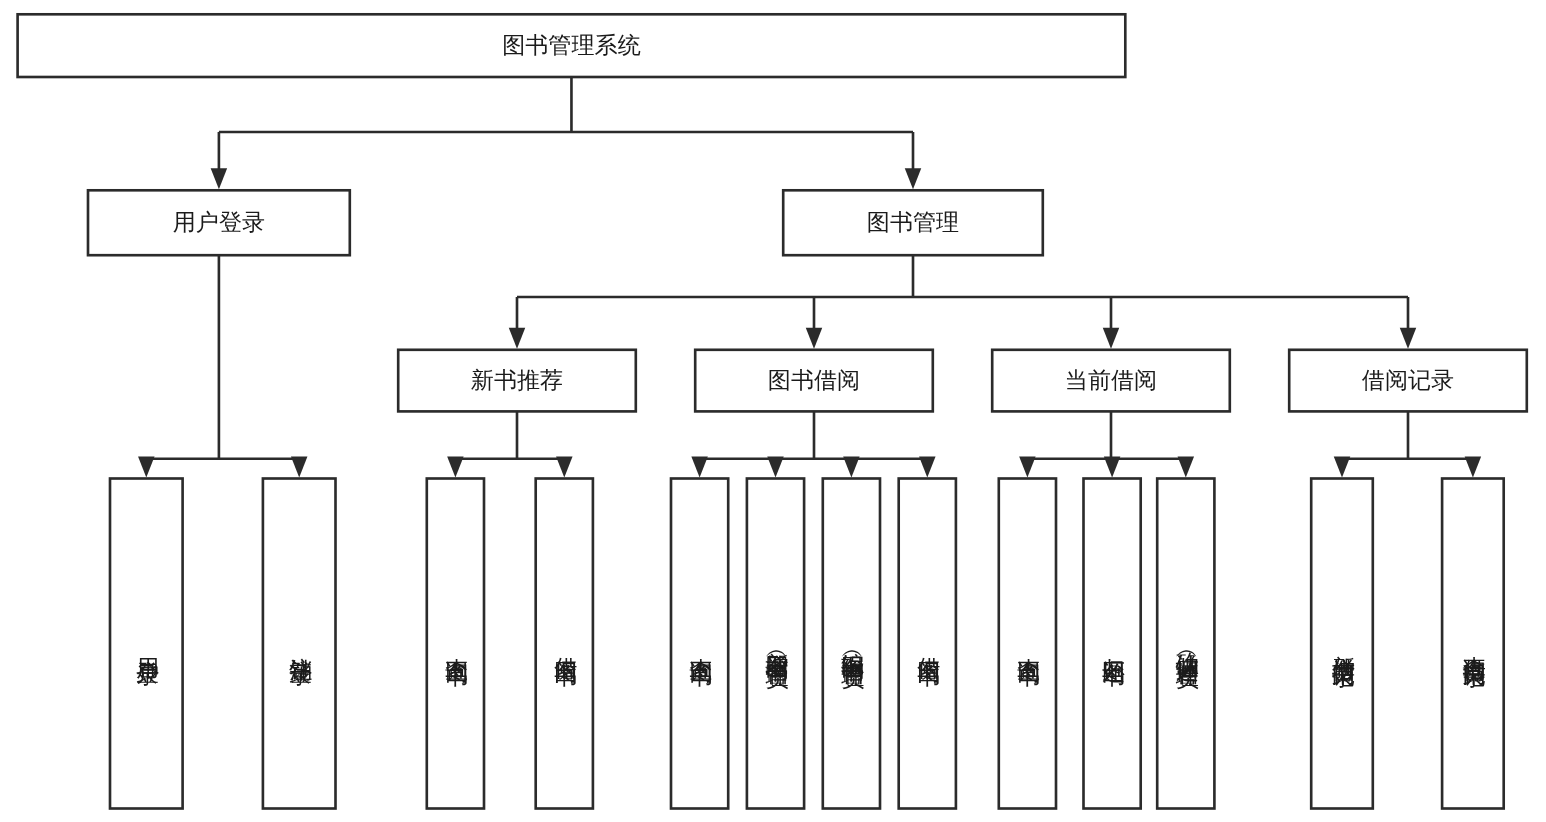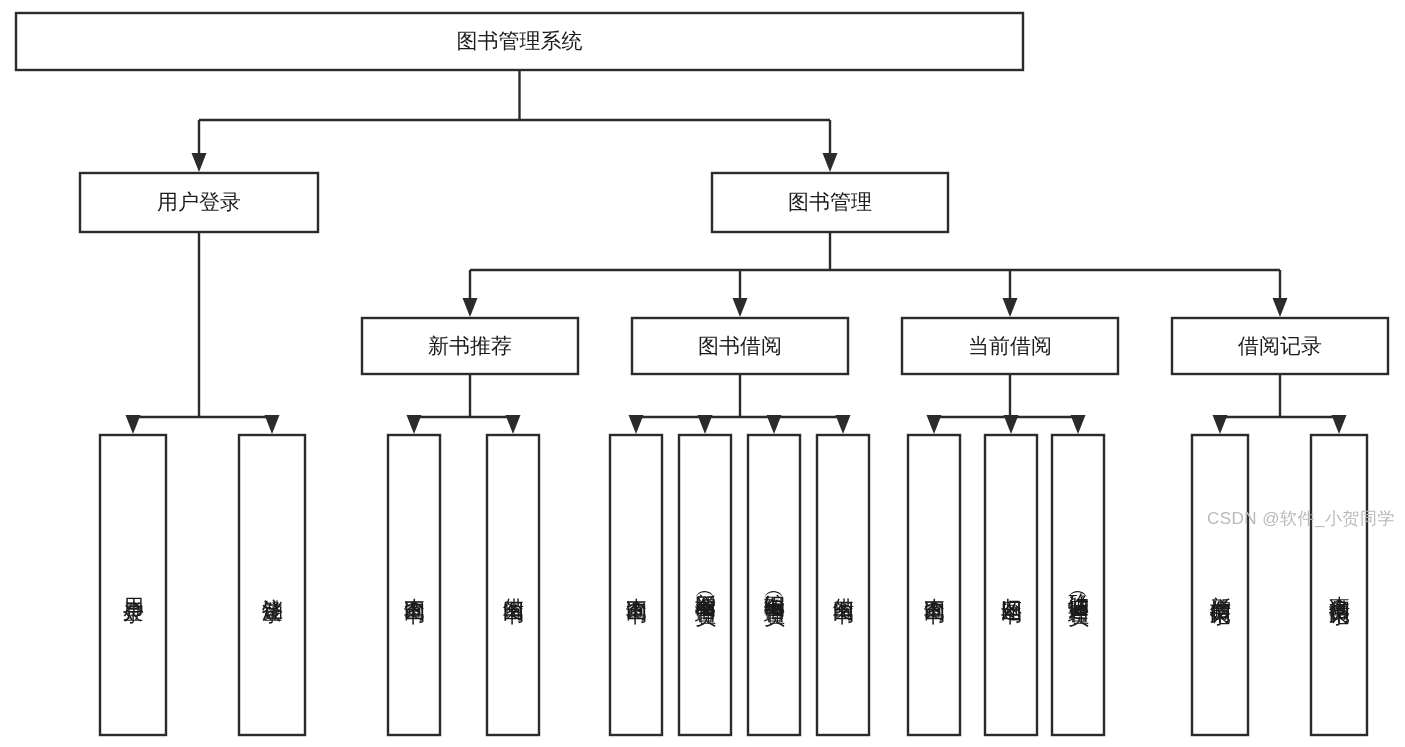--- a/index.html
+++ b/index.html
@@ -243,14 +243,13 @@
       <div class="node-label-v-wrap" style="left: 1052px; top: 435px; width: 52px; height: 300px;">
         <div class="node-label-v">确认归还（管理员）</div>
       </div>
       <div class="node-label-v-wrap" style="left: 1192px; top: 435px; width: 56px; height: 300px;">
         <div class="node-label-v">新增借阅记录</div>
       </div>
       <div class="node-label-v-wrap" style="left: 1311px; top: 435px; width: 56px; height: 300px;">
         <div class="node-label-v">查询借阅记录</div>
       </div>
     </div>
-  <div class="watermark">CSDN @软件_小贺同学</div>
 </div>
 
 </body></html>

